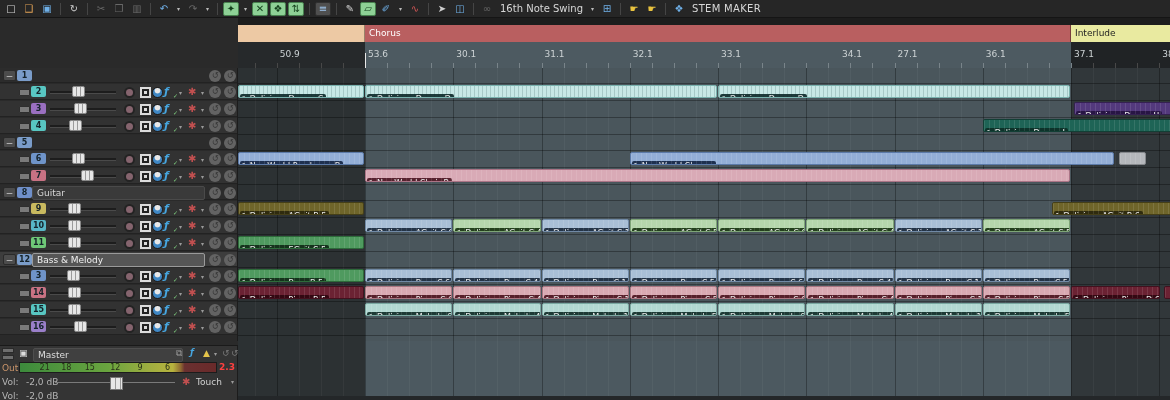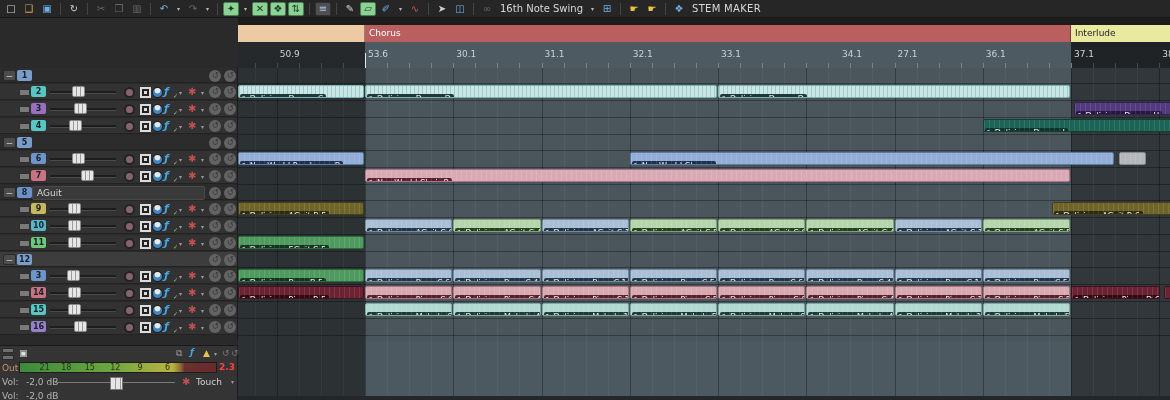--- a/index.html
+++ b/index.html
@@ -252,21 +252,21 @@
         <span class="fxic" style="left: 164px;">ƒ<i>✓</i></span>
         <span class="caret" style="left: 179px;">▾</span>
         <span class="gear" style="left: 188px;">✱</span>
         <span class="caret" style="left: 201px;">▾</span>
         <span class="envc" style="left: 209px;">↺</span>
         <span class="envc" style="left: 224px;">↺</span>
       </div>
       <div class="trow folder" style="top: 117px; height: 15px;">
         <span class="foldbtn">−</span>
         <span class="badge" style="background: rgb(111, 143, 201); left: 17px;">8</span>
-        <div class="fname">AGuit</div>
+        <div class="fname">Guitar</div>
         <span class="envc" style="left: 209px;">↺</span>
         <span class="envc" style="left: 224px;">↺</span>
       </div>
       <div class="trow child" style="top: 133px; height: 16px;">
         <span class="minibtn"></span>
         <span class="badge" style="background: rgb(200, 185, 95); left: 31px;">9</span>
         <div class="slider">
           <div class="shandle" style="left: 18.42px;"></div>
         </div>
         <span class="rec" style="left: 124px;"></span>
@@ -307,20 +307,21 @@
         <span class="fxic" style="left: 164px;">ƒ<i>✓</i></span>
         <span class="caret" style="left: 179px;">▾</span>
         <span class="gear" style="left: 188px;">✱</span>
         <span class="caret" style="left: 201px;">▾</span>
         <span class="envc" style="left: 209px;">↺</span>
         <span class="envc" style="left: 224px;">↺</span>
       </div>
       <div class="trow folder sel" style="top: 184px; height: 15px;">
         <span class="foldbtn">−</span>
         <span class="badge" style="background: rgb(122, 156, 201); left: 17px;">12</span>
+        <div class="fname">Bass &amp; Melody</div>
         <span class="envc" style="left: 209px;">↺</span>
         <span class="envc" style="left: 224px;">↺</span>
       </div>
       <div class="trow child" style="top: 200px; height: 16px;">
         <span class="minibtn"></span>
         <span class="badge" style="background: rgb(111, 148, 201); left: 31px;">3</span>
         <div class="slider">
           <div class="shandle" style="left: 17.1px;"></div>
         </div>
         <span class="rec" style="left: 124px;"></span>
@@ -380,20 +381,21 @@
         <span class="caret" style="left: 201px;">▾</span>
         <span class="envc" style="left: 209px;">↺</span>
         <span class="envc" style="left: 224px;">↺</span>
       </div>
     </div>
 
   <div id="master">
     <span class="m-mini" style="top:2px"></span>
     <span class="m-mini" style="top:9px"></span>
     <span class="m-ic" style="left:19px;top:2px;color:#ddd">▣</span>
+    <div id="m-name">Master</div>
     <span class="m-ic" style="left:176px;top:2px">⧉</span>
     <span class="m-ic" style="left:190px;top:1px;color:#46a6e0;font-style:italic;font-weight:bold">ƒ</span>
     <span class="m-ic" style="left:203px;top:2px;color:#e4c44a">▲</span>
     <span class="m-ic" style="left:214px;top:4px;font-size:6px">▾</span>
     <span class="m-ic" style="left:222px;top:2px;color:#777">↺</span>
     <span class="m-ic" style="left:231px;top:2px;color:#777">↺</span>
 
     <span id="m-out">Out</span>
     <div id="m-meter">
         <span class="mtick" style="left: 10%;">21</span>

